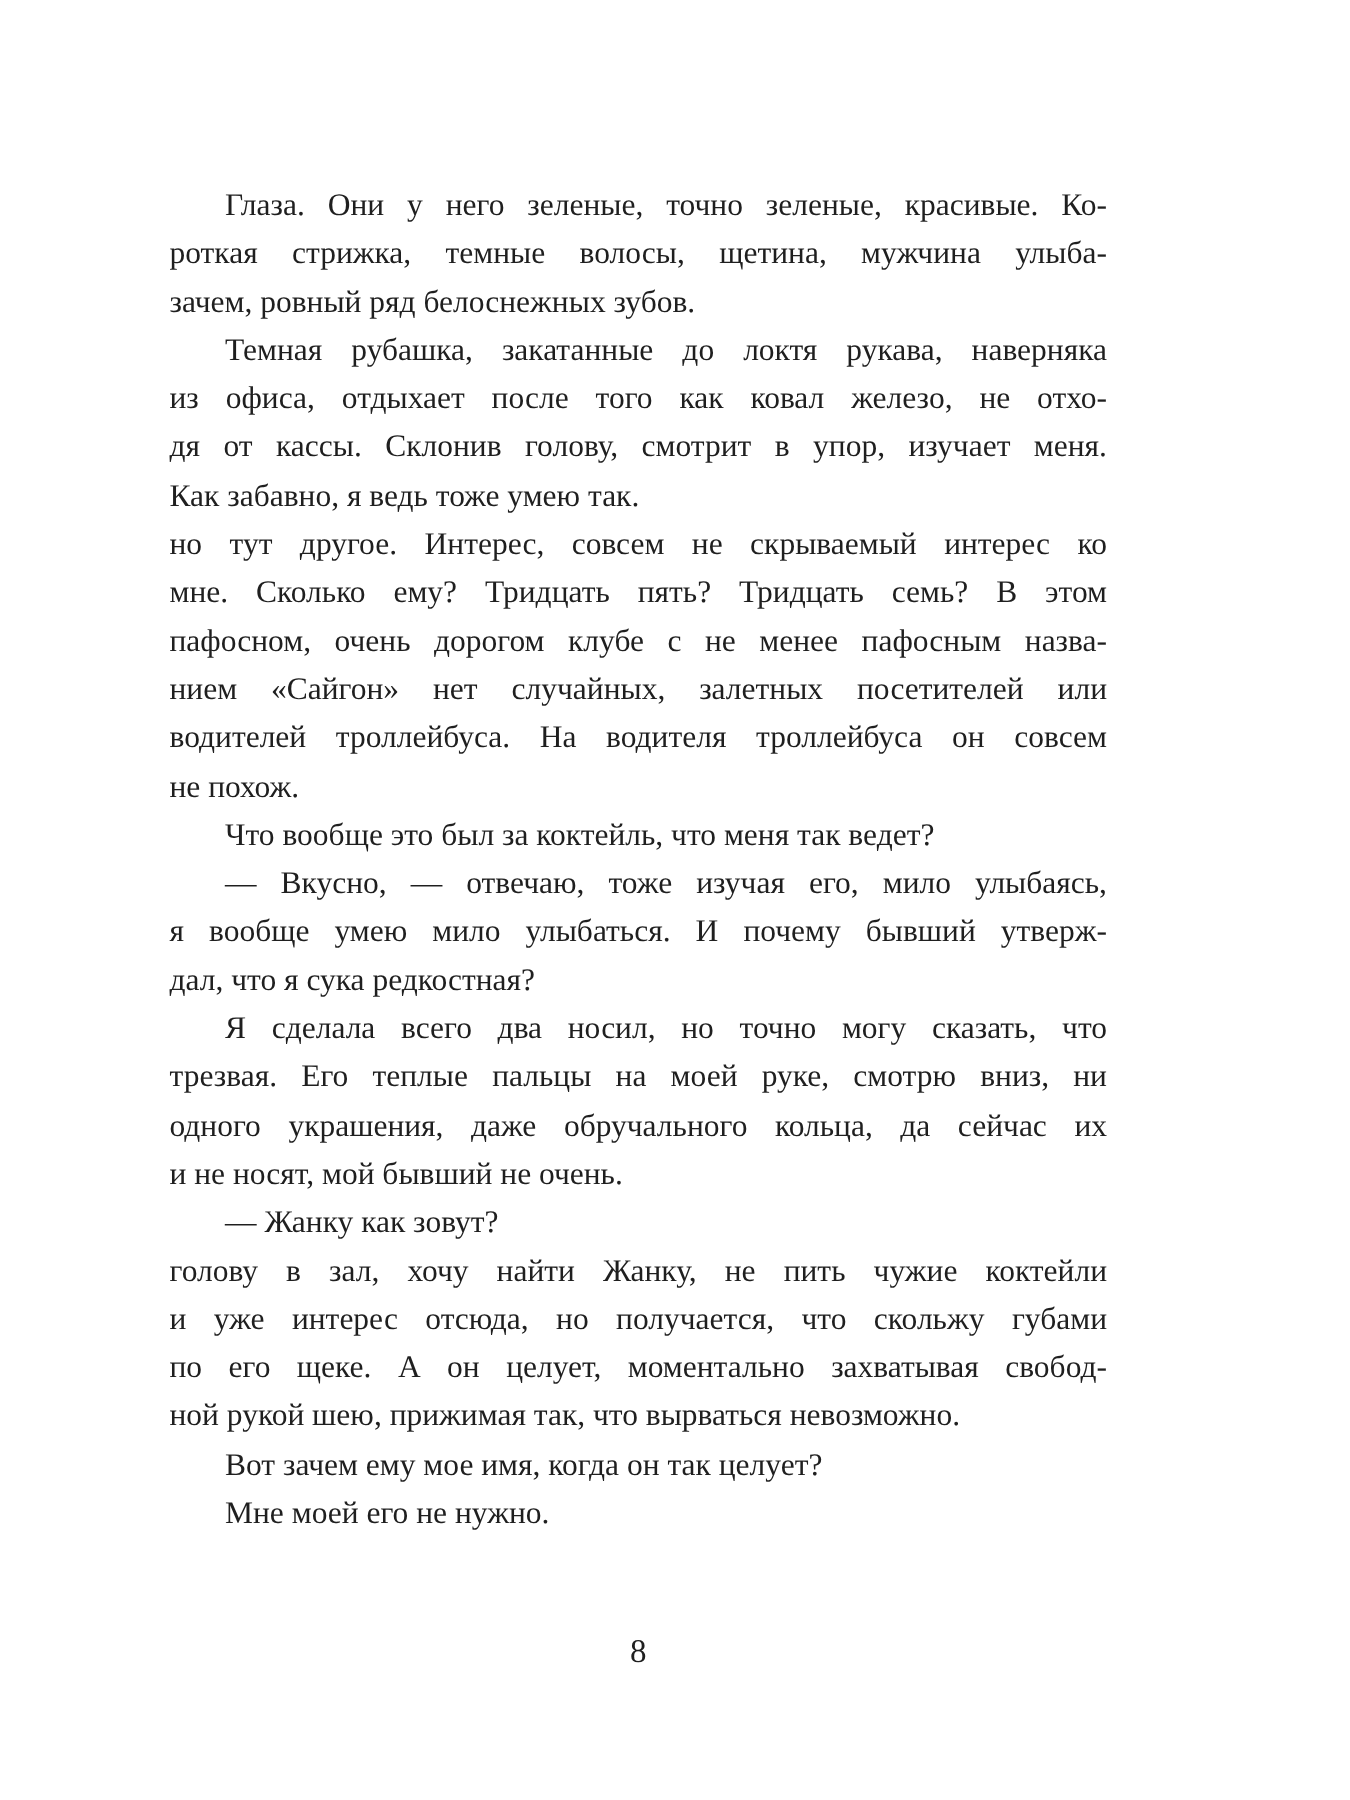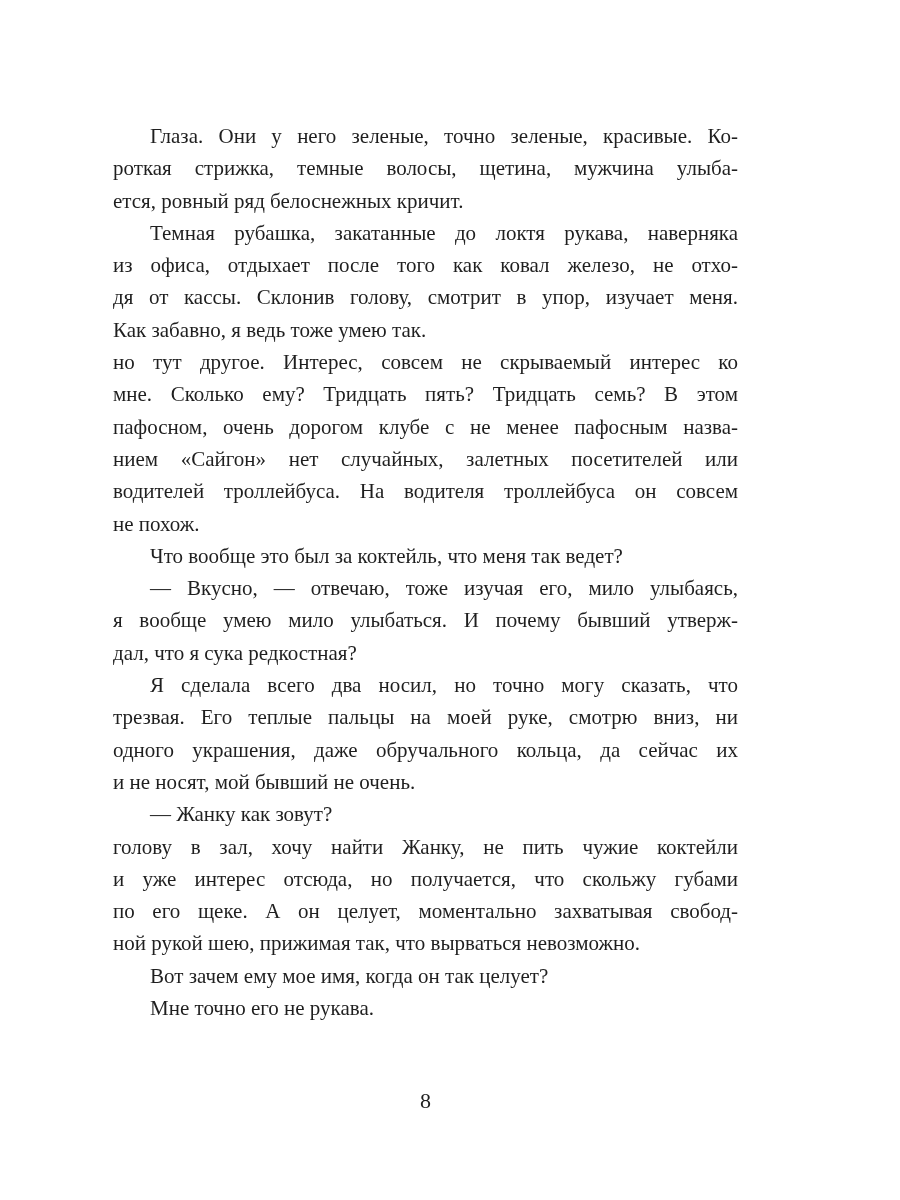--- a/index.html
+++ b/index.html
@@ -47,21 +47,21 @@
   }
 </style>
 </head>
 <body>
 
 <div class="book-page">
   <div class="text-block">
       <div class="para">
         <div class="line first">Глаза. Они у него зеленые, точно зеленые, красивые. Ко-</div>
         <div class="line">роткая стрижка, темные волосы, щетина, мужчина улыба-</div>
-        <div class="line final">ется, ровный ряд белоснежных кричит.</div>
+        <div class="line final">зачем, ровный ряд белоснежных зубов.</div>
       </div>
       <div class="para">
         <div class="line first">Темная рубашка, закатанные до локтя рукава, наверняка</div>
         <div class="line">из офиса, отдыхает после того как ковал железо, не отхо-</div>
         <div class="line">дя от кассы. Склонив голову, смотрит в упор, изучает меня.</div>
         <div class="line final">Как забавно, я ведь тоже умею так.</div>
       </div>
       <div class="para">
         <div class="line">но тут другое. Интерес, совсем не скрываемый интерес ко</div>
         <div class="line">мне. Сколько ему? Тридцать пять? Тридцать семь? В этом</div>
@@ -90,17 +90,17 @@
       <div class="para">
         <div class="line">голову в зал, хочу найти Жанку, не пить чужие коктейли</div>
         <div class="line">и уже интерес отсюда, но получается, что скольжу губами</div>
         <div class="line">по его щеке. А он целует, моментально захватывая свобод-</div>
         <div class="line final">ной рукой шею, прижимая так, что вырваться невозможно.</div>
       </div>
       <div class="para">
         <div class="line first final">Вот зачем ему мое имя, когда он так целует?</div>
       </div>
       <div class="para">
-        <div class="line first final">Мне точно его не рукава.</div>
+        <div class="line first final">Мне моей его не нужно.</div>
       </div>
     </div>
   <div class="page-number">8</div>
 </div>
 
 </body></html>

